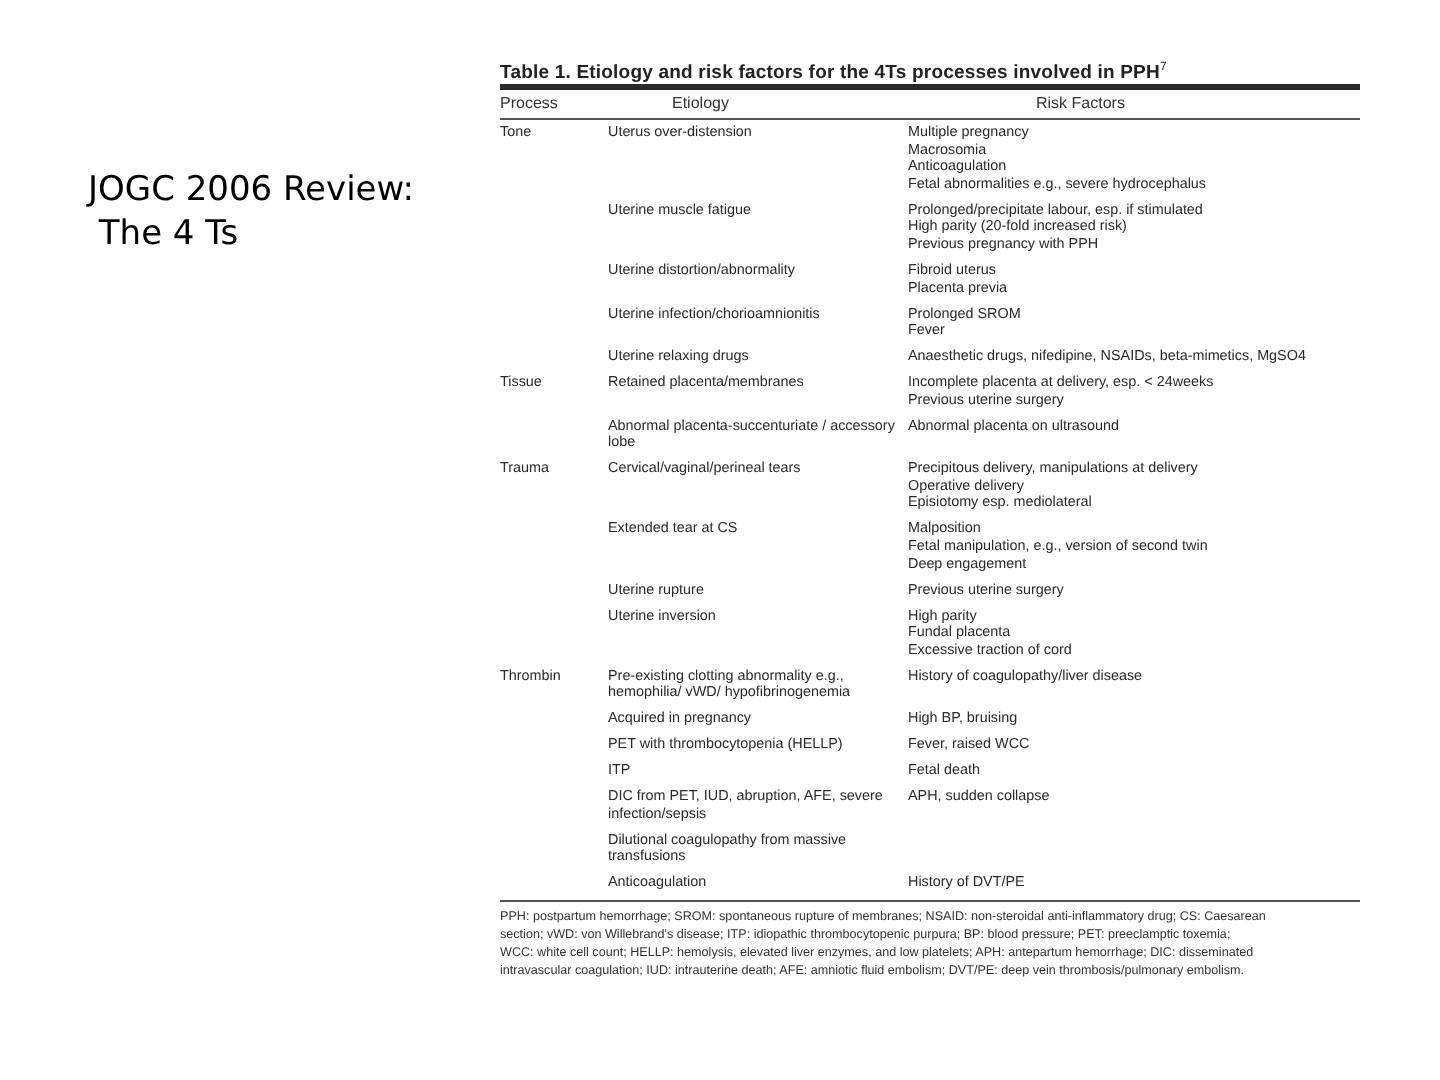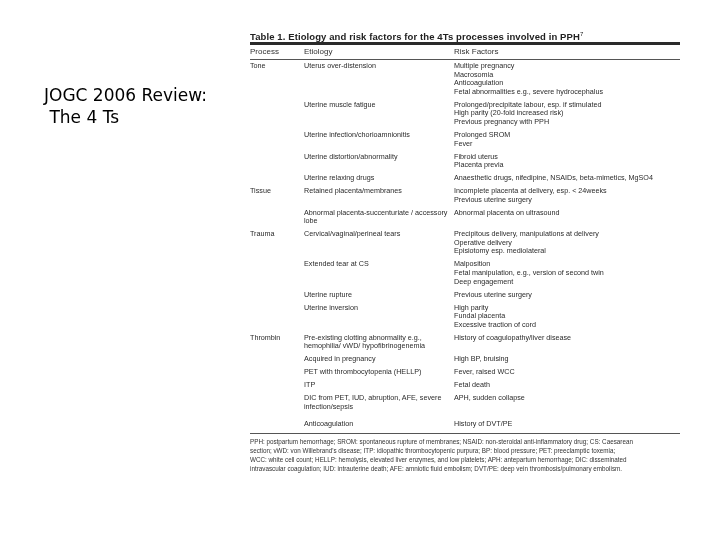--- a/index.html
+++ b/index.html
@@ -50,20 +50,21 @@
     .rule-thin {
       height: 1px;
       background: #555;
     }
     .hdr {
       display: flex;
       font-size: 8px;
       color: #333;
       height: 14px;
       line-height: 14px;
+      gap: 32px;
     }
     .c1 { width: 54px; flex: none; }
     .c2 { width: 146px; flex: none; padding-right: 4px; }
     .c3 { flex: 1; }
     .body-rows {
       padding-top: 2px;
     }
     .row {
       display: flex;
       font-size: 7.2px;
@@ -112,32 +113,32 @@
         <div class="c1"></div>
         <div class="c2">Uterine muscle fatigue</div>
         <div class="c3">
           <span class="rf-line">Prolonged/precipitate labour, esp. if stimulated</span>
           <span class="rf-line">High parity (20-fold increased risk)</span>
           <span class="rf-line">Previous pregnancy with PPH</span>
         </div>
       </div>
       <div class="row">
         <div class="c1"></div>
+        <div class="c2">Uterine distortion/abnormality</div>
+        <div class="c3">
+          <span class="rf-line">Fibroid uterus</span>
+          <span class="rf-line">Placenta previa</span>
+        </div>
+      </div>
+      <div class="row">
+        <div class="c1"></div>
         <div class="c2">Uterine infection/chorioamnionitis</div>
         <div class="c3">
           <span class="rf-line">Prolonged SROM</span>
           <span class="rf-line">Fever</span>
-        </div>
-      </div>
-      <div class="row">
-        <div class="c1"></div>
-        <div class="c2">Uterine distortion/abnormality</div>
-        <div class="c3">
-          <span class="rf-line">Fibroid uterus</span>
-          <span class="rf-line">Placenta previa</span>
         </div>
       </div>
       <div class="row">
         <div class="c1"></div>
         <div class="c2">Uterine relaxing drugs</div>
         <div class="c3">
           <span class="rf-line">Anaesthetic drugs, nifedipine, NSAIDs, beta-mimetics, MgSO4</span>
         </div>
       </div>
       <div class="row">
@@ -219,20 +220,21 @@
       </div>
       <div class="row">
         <div class="c1"></div>
         <div class="c2">DIC from PET, IUD, abruption, AFE, severe infection/sepsis</div>
         <div class="c3">
           <span class="rf-line">APH, sudden collapse</span>
         </div>
       </div>
       <div class="row">
         <div class="c1"></div>
+        <div class="c2">Dilutional coagulopathy from massive transfusions</div>
         <div class="c3"></div>
       </div>
       <div class="row">
         <div class="c1"></div>
         <div class="c2">Anticoagulation</div>
         <div class="c3">
           <span class="rf-line">History of DVT/PE</span>
         </div>
       </div>
     </div>

